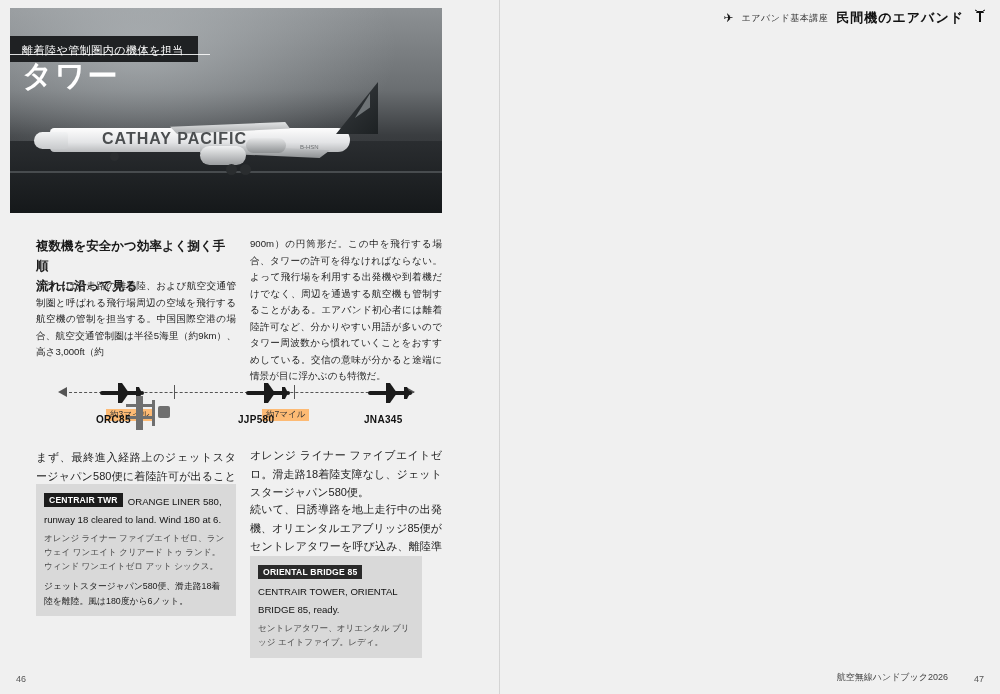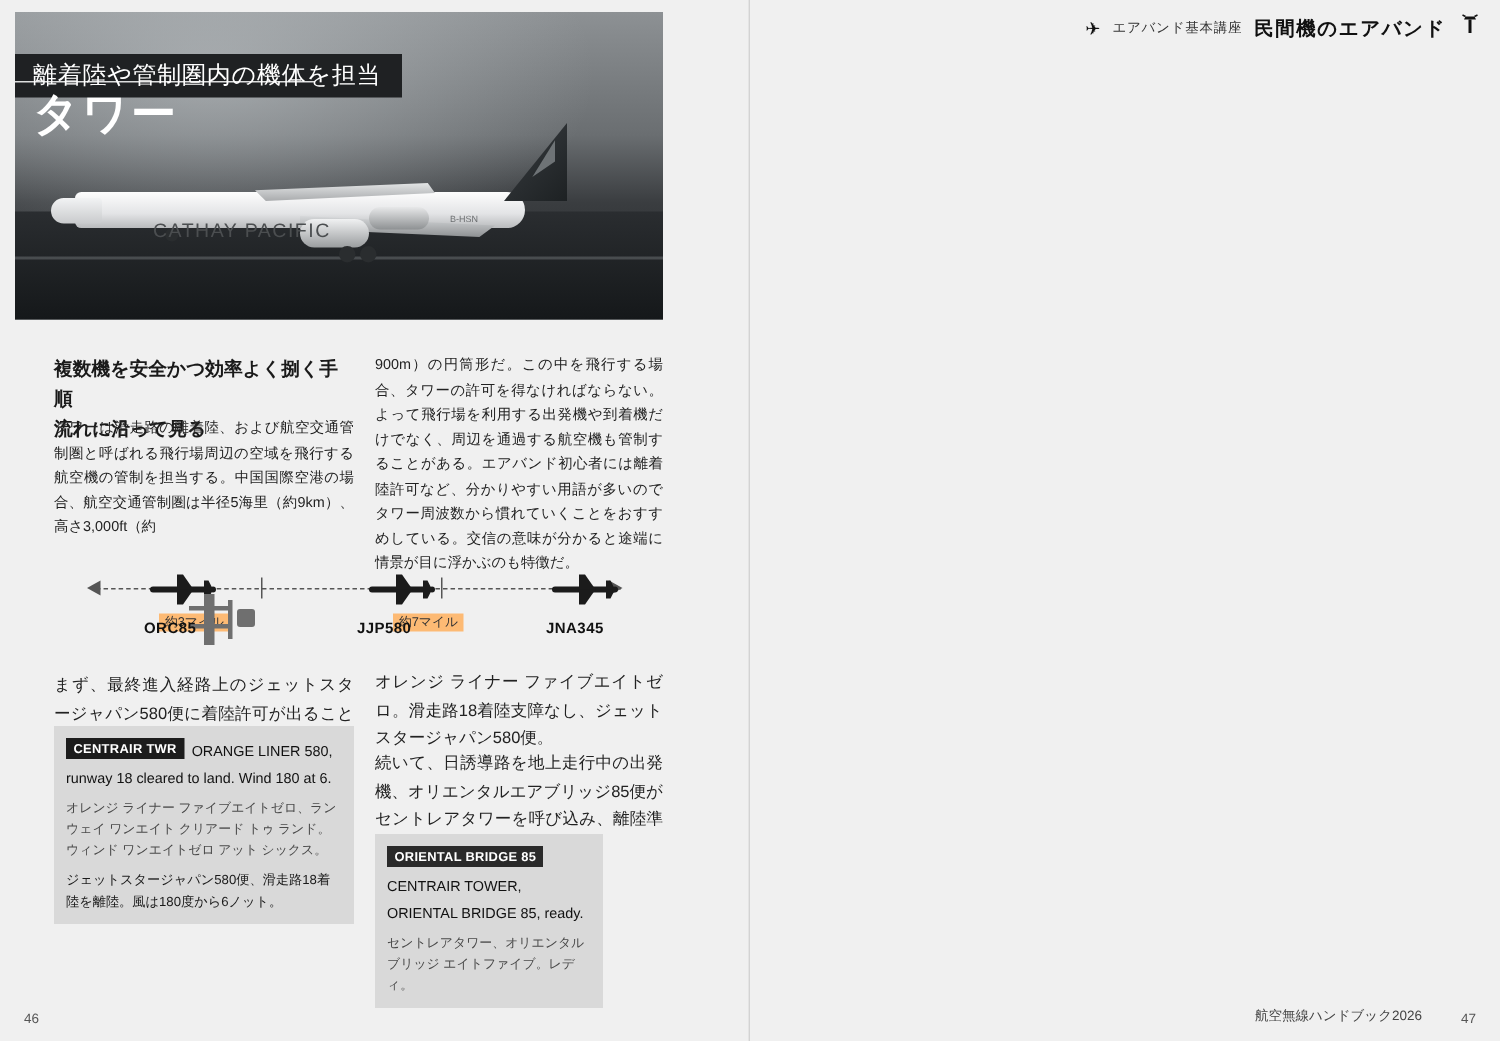--- a/index.html
+++ b/index.html
@@ -33,25 +33,25 @@
   .wing2{position:absolute;left:120px;top:36px;width:120px;height:12px;background:linear-gradient(180deg,#e2e4e5,#a9abad);
         clip-path:polygon(0 40%,96% 0,100% 55%,6% 100%);}
   .engine{position:absolute;left:150px;top:60px;width:46px;height:19px;border-radius:10px;
         background:linear-gradient(180deg,#f0f1f2,#9a9d9f);}
   .engine2{position:absolute;left:196px;top:52px;width:40px;height:15px;border-radius:9px;
         background:linear-gradient(180deg,#e7e8e9,#8e9193);}
   .gear{position:absolute;background:#2a2d2f;border-radius:50%;}
   .gear.g1{left:60px;top:66px;width:9px;height:9px;}
   .gear.g2{left:176px;top:78px;width:11px;height:11px;}
   .gear.g3{left:190px;top:78px;width:11px;height:11px;}
-  .livery{position:absolute;left:52px;top:60px;font-size:13px;letter-spacing:1px;color:#4b4e50;font-weight:normal;}
+  .livery{position:absolute;left:52px;top:44px;font-size:16px;letter-spacing:1px;color:#4b4e50;font-weight:bold;}
   .reg{position:absolute;left:250px;top:58px;font-size:6px;color:#6c6f71;}
 
   .hero-label{position:absolute;left:0;top:28px;padding:4px 14px 4px 12px;background:#1f2123;color:#fff;}
-  .hero-label .kicker{font-size:16px;letter-spacing:.5px;}
+  .hero-label .kicker{font-size:11px;letter-spacing:.5px;}
   .hero-title{position:absolute;left:12px;top:48px;color:#fff;font-size:30px;font-weight:bold;letter-spacing:2px;}
   .hero-rule{position:absolute;left:0;top:46px;width:200px;height:1px;background:rgba(255,255,255,.85);}
 
   
   .lead{position:absolute;left:36px;top:236px;width:200px;font-size:12.5px;line-height:1.6;color:#1a1a1a;font-weight:bold;}
   .body-col{position:absolute;font-size:9.6px;line-height:1.72;color:#222;text-align:justify;}
   .col-a{left:36px;top:278px;width:200px;}
   .col-b{left:250px;top:236px;width:192px;}
 
   
@@ -201,21 +201,21 @@
       <div class="box" style="left:36px;top:484px;width:200px">
         <span class="tag">CENTRAIR TWR</span><span class="en">ORANGE LINER 580, runway 18 cleared to land. Wind 180 at 6.</span>
         <span class="kana">オレンジ ライナー ファイブエイトゼロ、ランウェイ ワンエイト クリアード トゥ ランド。ウィンド ワンエイトゼロ アット シックス。</span>
         <span class="jp">ジェットスタージャパン580便、滑走路18着陸を離陸。風は180度から6ノット。</span>
       </div>
 
 
       <div class="cap" style="left:250px;top:446px;width:192px">オレンジ ライナー ファイブエイトゼロ。滑走路18着陸支障なし、ジェットスタージャパン580便。</div>
       <div class="cap" style="left:250px;top:500px;width:192px">続いて、日誘導路を地上走行中の出発機、オリエンタルエアブリッジ85便がセントレアタワーを呼び込み、離陸準備ができていることを伝える。</div>
 
-      <div class="box" style="left:250px;top:556px;width:152px">
+      <div class="box" style="left:250px;top:556px;width:172px">
         <span class="tag ob">ORIENTAL BRIDGE 85</span><span class="en">CENTRAIR TOWER, ORIENTAL BRIDGE 85, ready.</span>
         <span class="kana">セントレアタワー、オリエンタル ブリッジ エイトファイブ。レディ。</span>
       </div>
 
       <div class="folio l">46</div>
     </div>
 
     <div class="gutter"></div>
 
     <div class="right-page">

